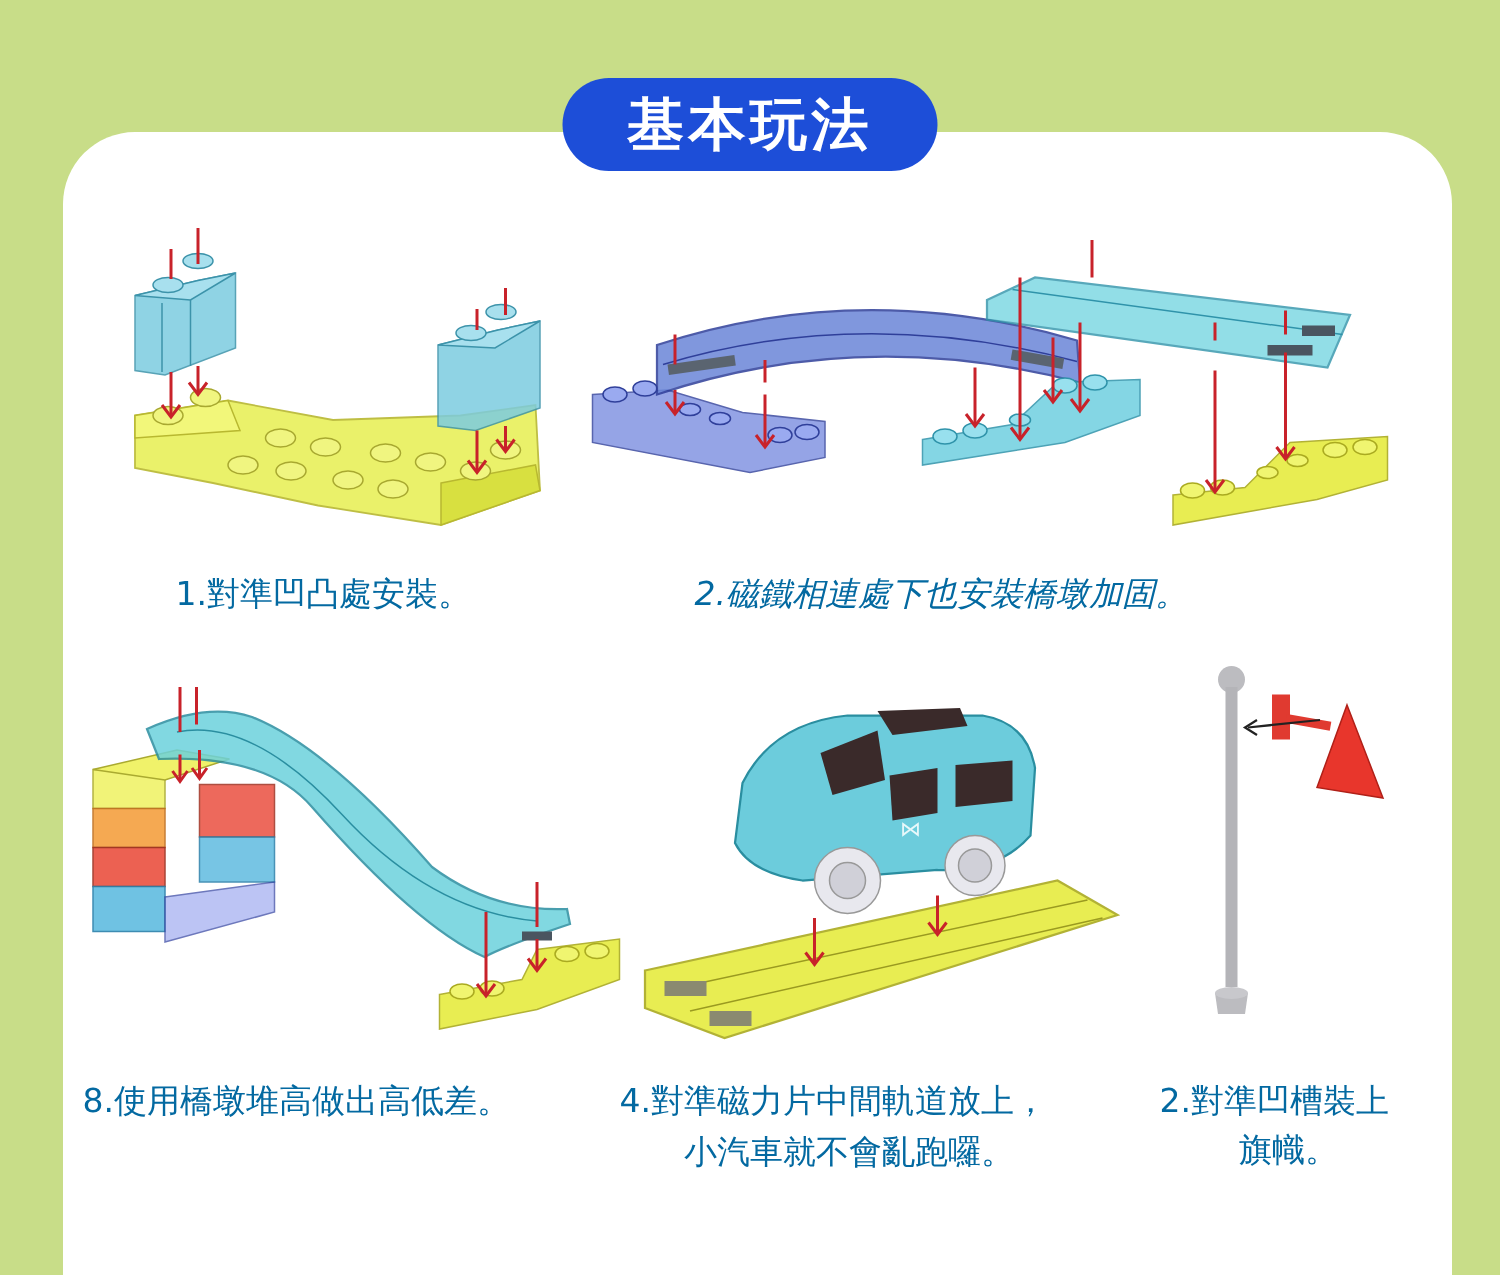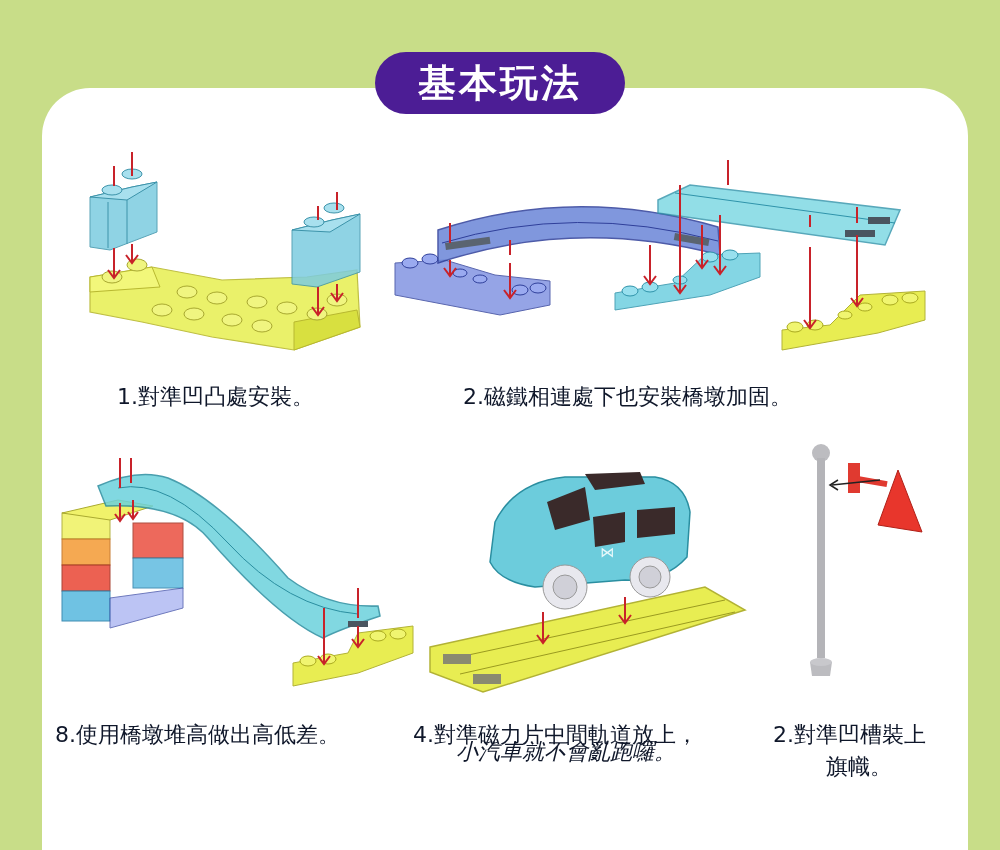--- a/index.html
+++ b/index.html
@@ -8,27 +8,27 @@
     background: #c8dd88;
     font-family: "DejaVu Sans", "Liberation Sans", sans-serif;
     position: relative;
   }
   .card {
     position: absolute; left: 42px; top: 88px; width: 926px; height: 800px;
     background: #ffffff; border-radius: 48px 48px 0 0;
   }
   .title-pill {
     position: absolute; left: 375px; top: 52px; width: 250px; height: 62px;
-    background: #4c1d95; border-radius: 31px;
+    background: #1d4ed8; border-radius: 31px;
     color: #fff; font-size: 38px; font-weight: bold;
     display: flex; align-items: center; justify-content: center;
     letter-spacing: 3px;
   }
   .caption {
-    position: absolute; color: #0f172a; font-size: 22px; white-space: nowrap;
+    position: absolute; color: #0369a1; font-size: 22px; white-space: nowrap;
     line-height: 34px;
   }
   .illus { position: absolute; }
   svg { display: block; }
 </style>
 </head>
 <body>
 
 <div class="card"></div>
 
@@ -147,21 +147,21 @@
       <line x1="338" y1="5" x2="338" y2="30"></line>
       <line x1="420" y1="60" x2="420" y2="72"></line>
         <line x1="420" y1="92" x2="420" y2="172"></line>
         <polyline points="414,165 420,173 426,165"></polyline>
       <line x1="467" y1="52" x2="467" y2="68"></line>
         <line x1="467" y1="80" x2="467" y2="150"></line>
         <polyline points="461,143 467,151 473,143"></polyline>
     </g>
   </svg>
 </div>
-<div class="caption" style="left:463px;top:380px;">2.磁鐵相連處下也安裝橋墩加固。</div>
+<div class="caption" style="left:463px;top:380px;font-style:italic;">2.磁鐵相連處下也安裝橋墩加固。</div>
 
 <div class="illus" style="left:58px;top:458px;">
   <svg width="360" height="240" viewBox="0 0 360 240">
 
     <rect x="4" y="55" width="48" height="26" fill="#f0f26a" stroke="#aaaa30" opacity="0.9"></rect>
     <rect x="4" y="81" width="48" height="26" fill="#f5a040" stroke="#c07020" opacity="0.9"></rect>
     <rect x="4" y="107" width="48" height="26" fill="#ea5040" stroke="#a03020" opacity="0.9"></rect>
     <rect x="4" y="133" width="48" height="30" fill="#60bce0" stroke="#2a80aa" opacity="0.9"></rect>
     <rect x="75" y="65" width="50" height="35" fill="#ea5040" stroke="#a03020" opacity="0.85"></rect>
     <rect x="75" y="100" width="50" height="30" fill="#60bce0" stroke="#2a80aa" opacity="0.85"></rect>
@@ -221,21 +221,21 @@
 
     <g stroke="#c8222a" stroke-width="2" fill="none">
       <line x1="118" y1="150" x2="118" y2="180"></line>
         <polyline points="112,173 118,181 124,173"></polyline>
       <line x1="200" y1="135" x2="200" y2="160"></line>
         <polyline points="194,153 200,161 206,153"></polyline>
     </g>
   </svg>
 </div>
 <div class="caption" style="left:413px;top:718px;">4.對準磁力片中間軌道放上，</div>
-<div class="caption" style="left:456px;top:735px;font-style:italic;">小汽車就不會亂跑囉。</div>
+<div class="caption" style="left:456px;top:752px;">小汽車就不會亂跑囉。</div>
 
 <div class="illus" style="left:800px;top:440px;">
   <svg width="130" height="240" viewBox="0 0 130 240">
     <g>
       <circle cx="21" cy="13" r="9" fill="#bcbcc0"></circle>
       <rect x="17" y="18" width="8" height="200" fill="#b4b4b8"></rect>
       <path d="M10,222 L32,222 L30,236 L12,236 Z" fill="#bcbcc0"></path>
       <ellipse cx="21" cy="222" rx="11" ry="4" fill="#c8c8cc"></ellipse>
     </g>
     <g>

